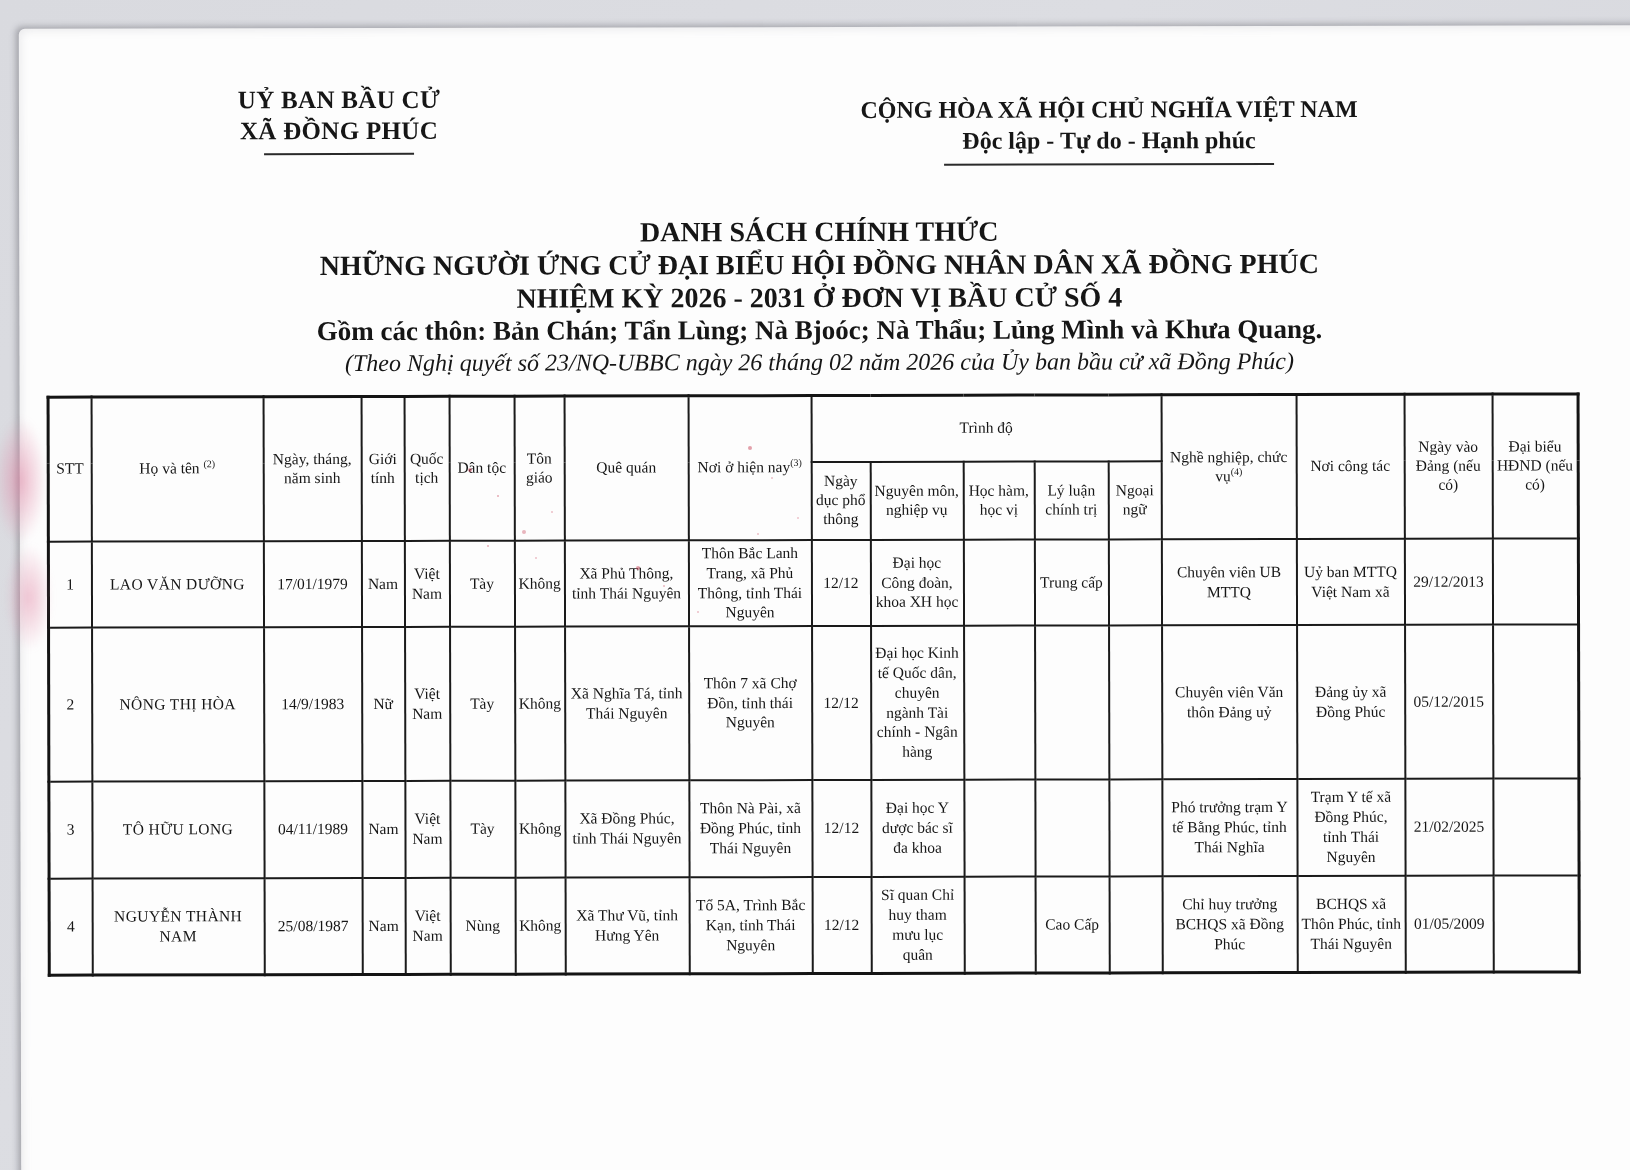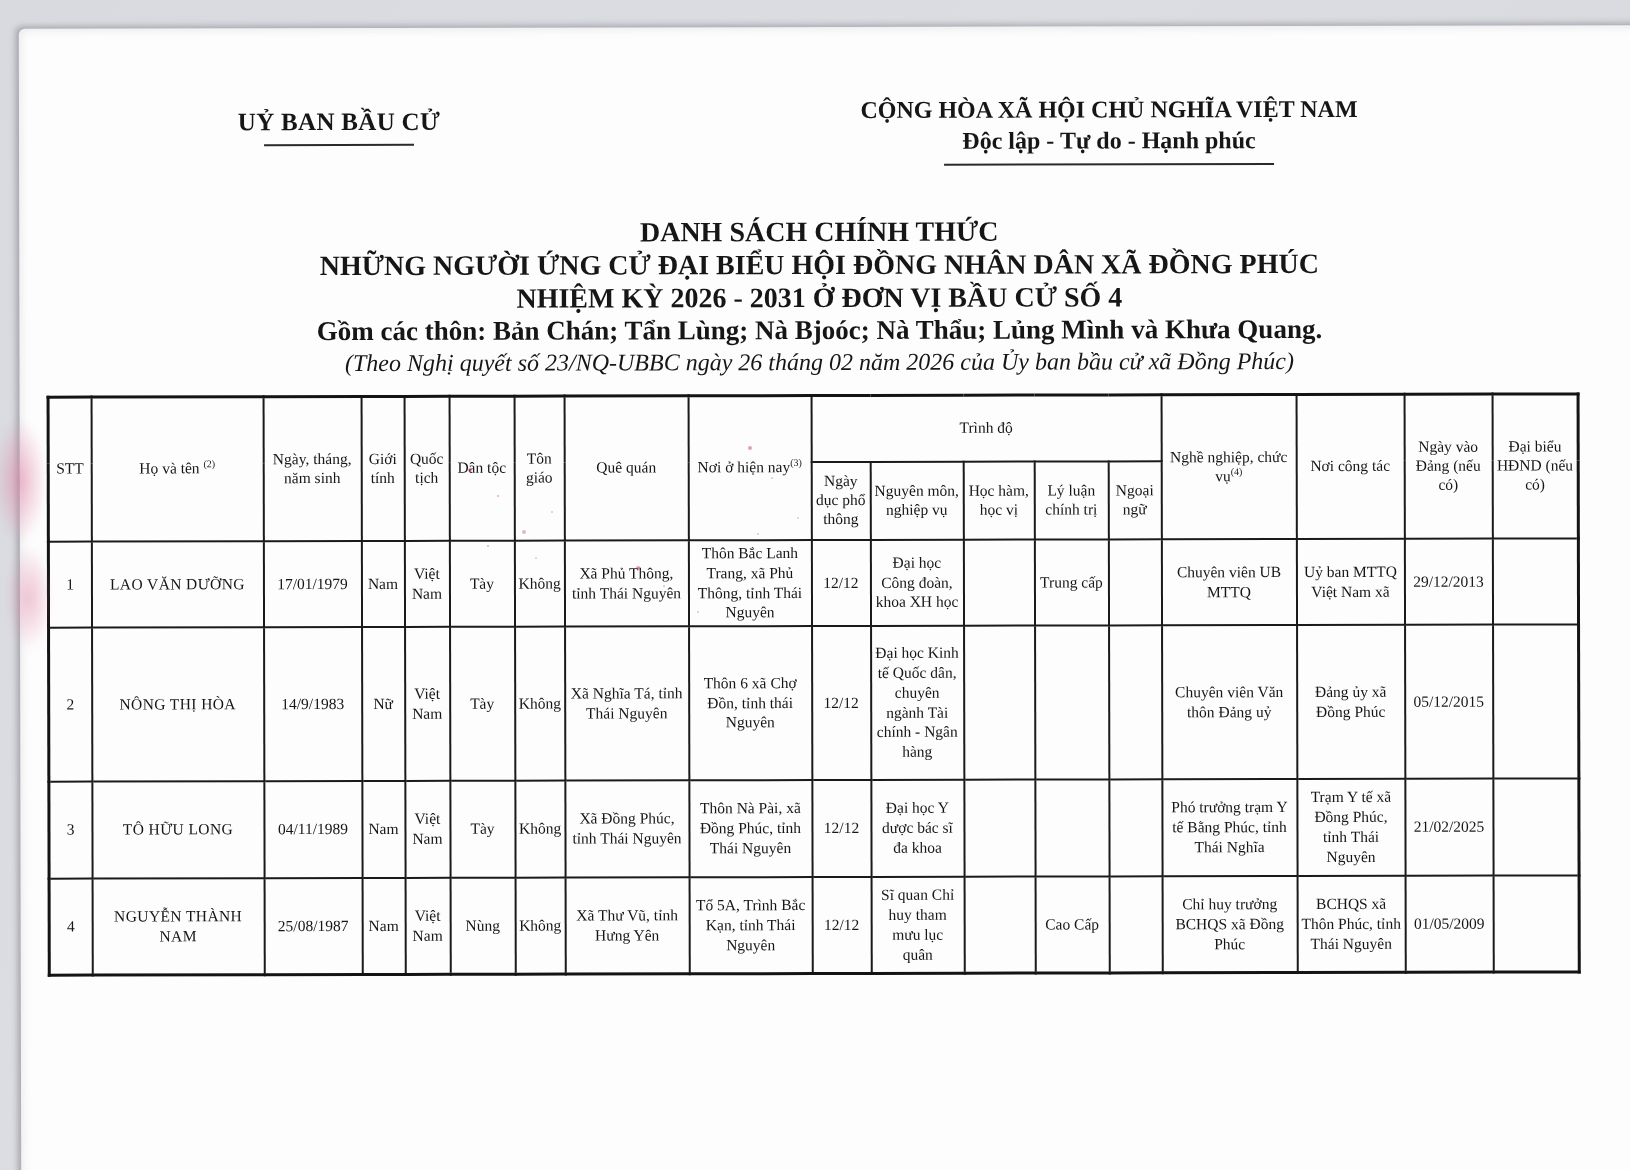--- a/index.html
+++ b/index.html
@@ -10,21 +10,21 @@
     color:#161616;
   }
   .page{
     position:absolute;left:20px;top:27px;width:1622px;height:1158px;
     background:#fdfdfd;
     border-radius:6px 0 0 0;
     box-shadow:-3px -2px 6px rgba(60,60,70,.35), inset 2px 2px 8px rgba(150,150,160,.18);
     transform:rotate(-0.12deg);
   }
   
-  .org-left{position:absolute;left:150px;top:78px;width:340px;text-align:center;
+  .org-left{position:absolute;left:150px;top:56px;width:340px;text-align:center;
     font-weight:bold;font-size:25px;line-height:31px;letter-spacing:.3px;}
   .org-left .rule{width:150px;border-top:2px solid #2a2a2a;margin:7px auto 0;}
   .org-right{position:absolute;left:780px;top:68px;width:620px;text-align:center;
     font-weight:bold;font-size:24px;line-height:31px;}
   .org-right .rule{width:330px;border-top:2px solid #2a2a2a;margin:7px auto 0;}
   
   .titles{position:absolute;left:20px;top:188px;width:1560px;text-align:center;}
   .t1{font-weight:bold;font-size:28px;line-height:33px;}
   .t4{font-weight:bold;font-size:27px;line-height:33px;}
   .t5{font-style:italic;font-size:24px;line-height:31px;font-weight:normal;}
@@ -69,20 +69,21 @@
     box-shadow:26px 18px 0 -1px rgba(196,48,72,.35),60px 44px 0 -1px rgba(196,48,72,.30),
                100px 10px 0 -1px rgba(196,48,72,.32),118px 52px 0 -2px rgba(196,48,72,.28);}
 </style>
 </head>
 <body>
 
 <div class="page">
 
   <div class="org-left">
     <div>UỶ BAN BẦU CỬ</div>
+    <div>XÃ ĐỒNG PHÚC</div>
     <div class="rule"></div>
   </div>
 
   <div class="org-right">
     <div>CỘNG HÒA XÃ HỘI CHỦ NGHĨA VIỆT NAM</div>
     <div>Độc lập - Tự do - Hạnh phúc</div>
     <div class="rule"></div>
   </div>
 
   <div class="titles">
@@ -162,21 +163,21 @@
       </tr>
       <tr class="row-2">
         <td>2</td>
         <td class="name">NÔNG THỊ HÒA</td>
         <td>14/9/1983</td>
         <td>Nữ</td>
         <td>Việt Nam</td>
         <td>Tày</td>
         <td>Không</td>
         <td>Xã Nghĩa Tá, tỉnh Thái Nguyên</td>
-        <td>Thôn 6 xã Chợ Đồn, tỉnh thái Nguyên</td>
+        <td>Thôn 7 xã Chợ Đồn, tỉnh thái Nguyên</td>
         <td>12/12</td>
         <td>Đại học Kinh tế Quốc dân, chuyên ngành Tài chính - Ngân hàng</td>
         <td></td>
         <td></td>
         <td></td>
         <td>Chuyên viên Văn thôn Đảng uỷ</td>
         <td>Đảng ủy xã Đồng Phúc</td>
         <td>05/12/2015</td>
         <td></td>
       </tr>

